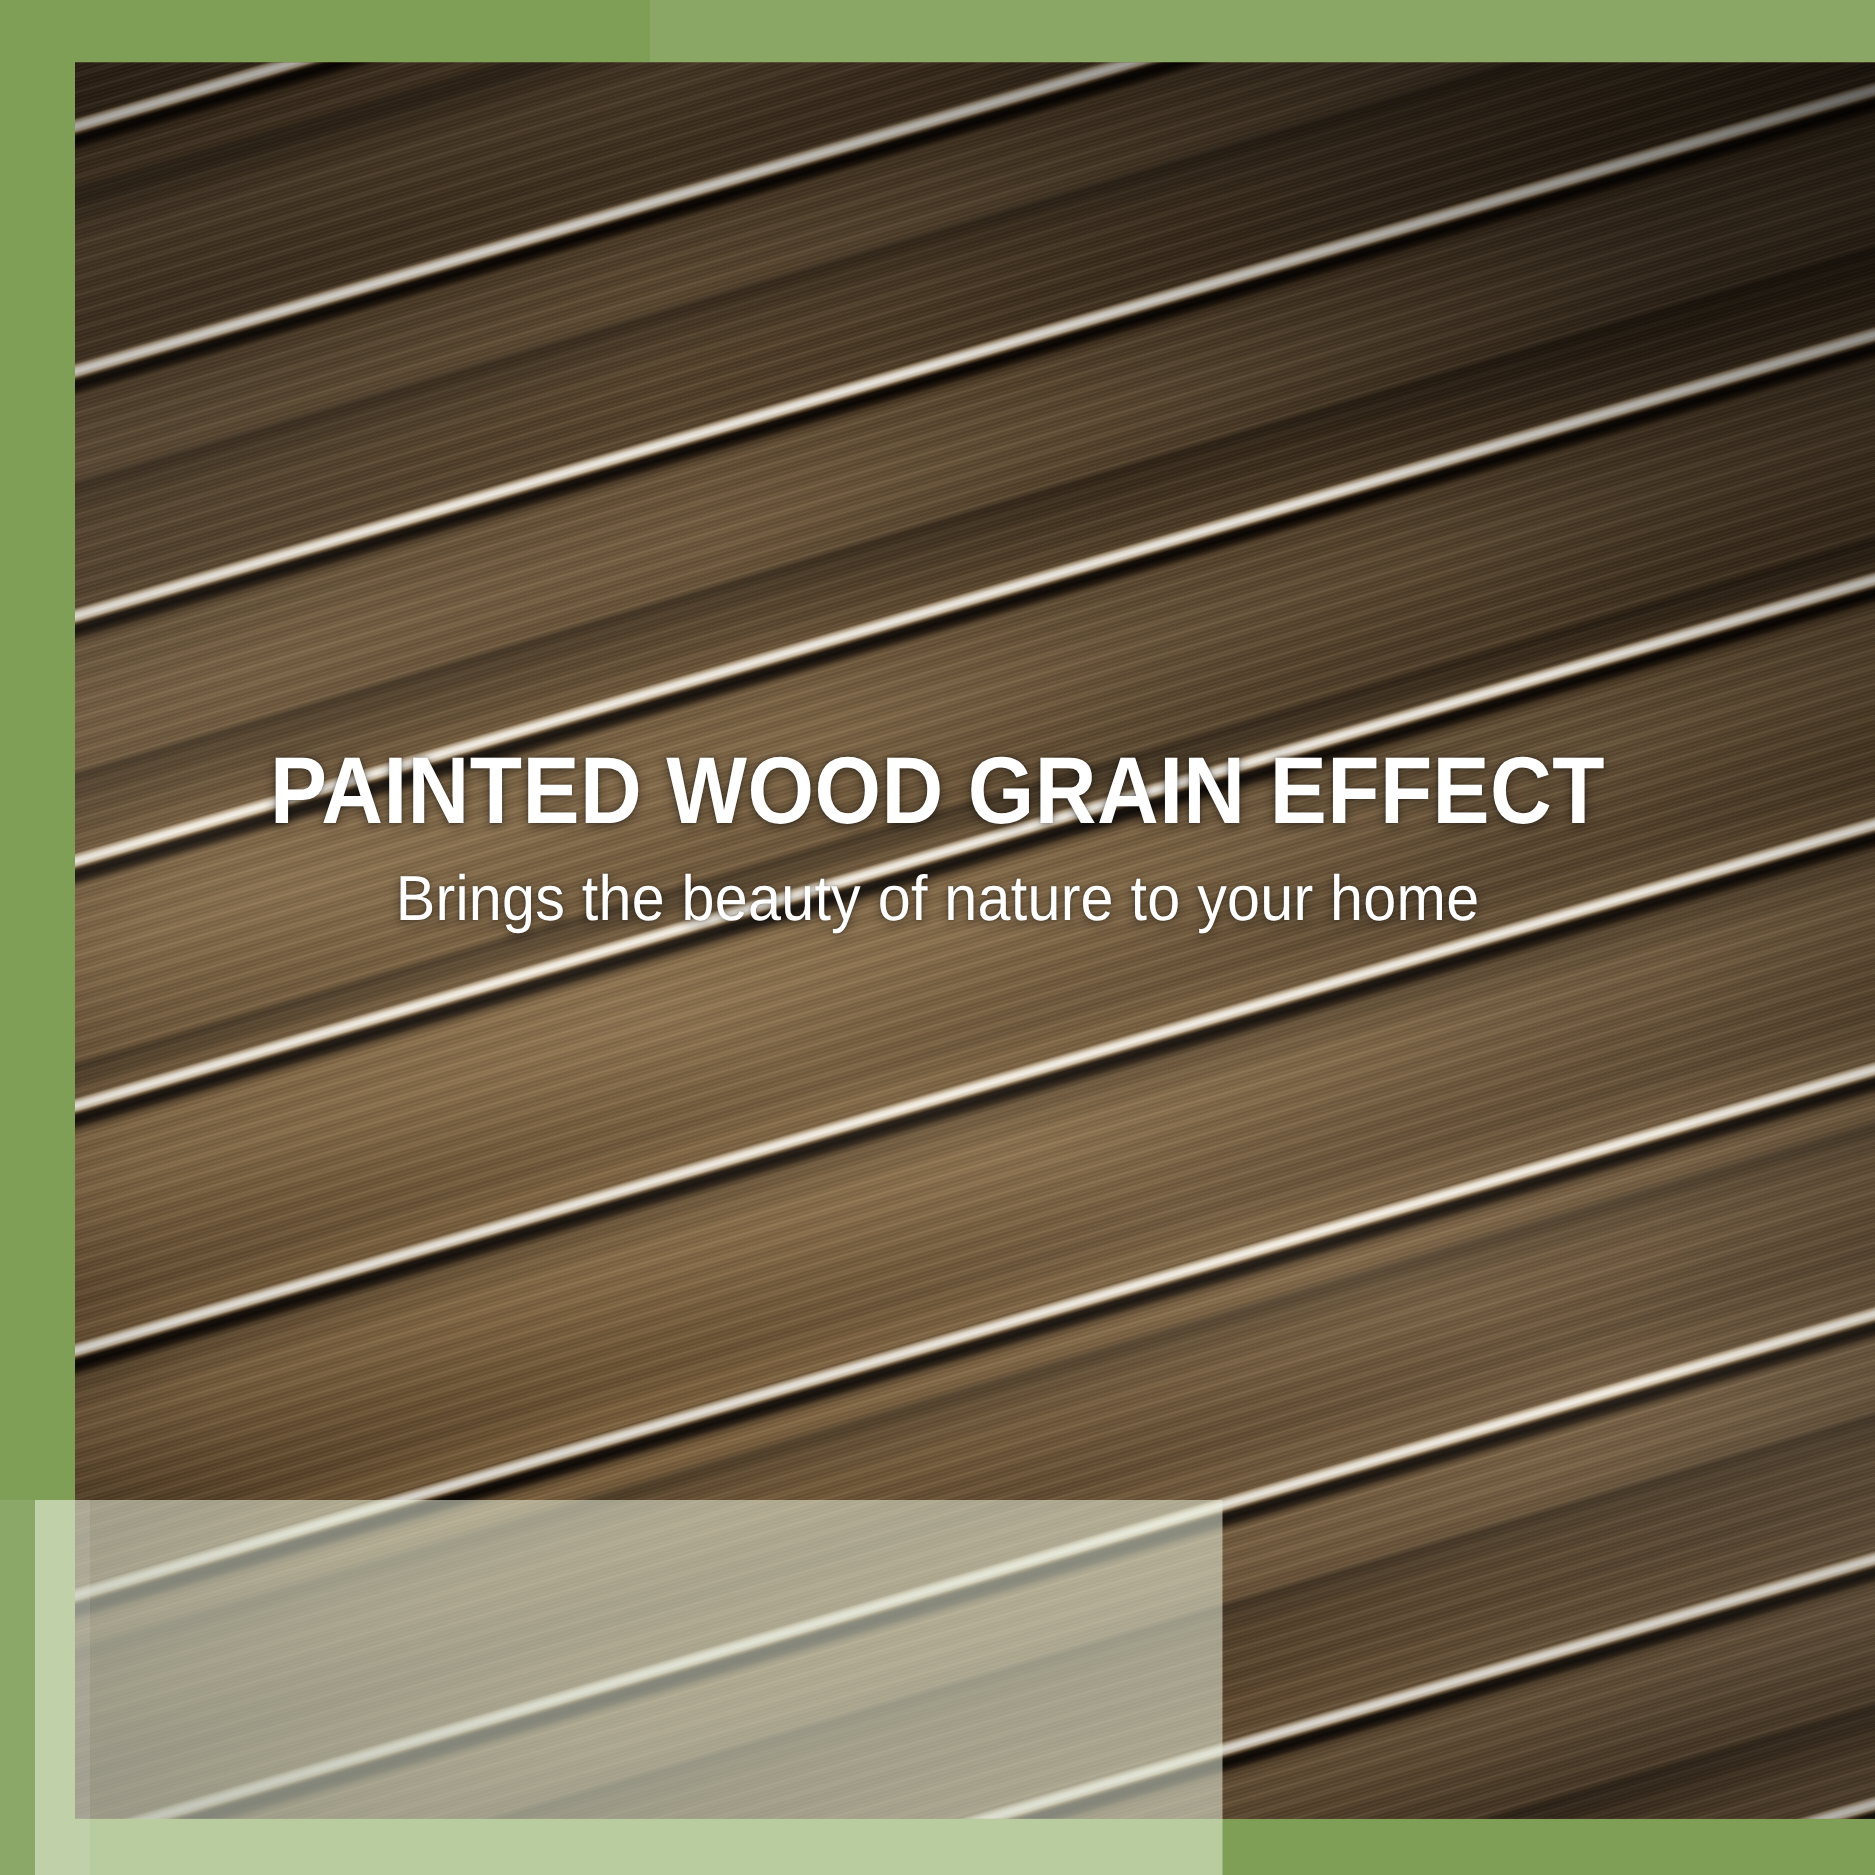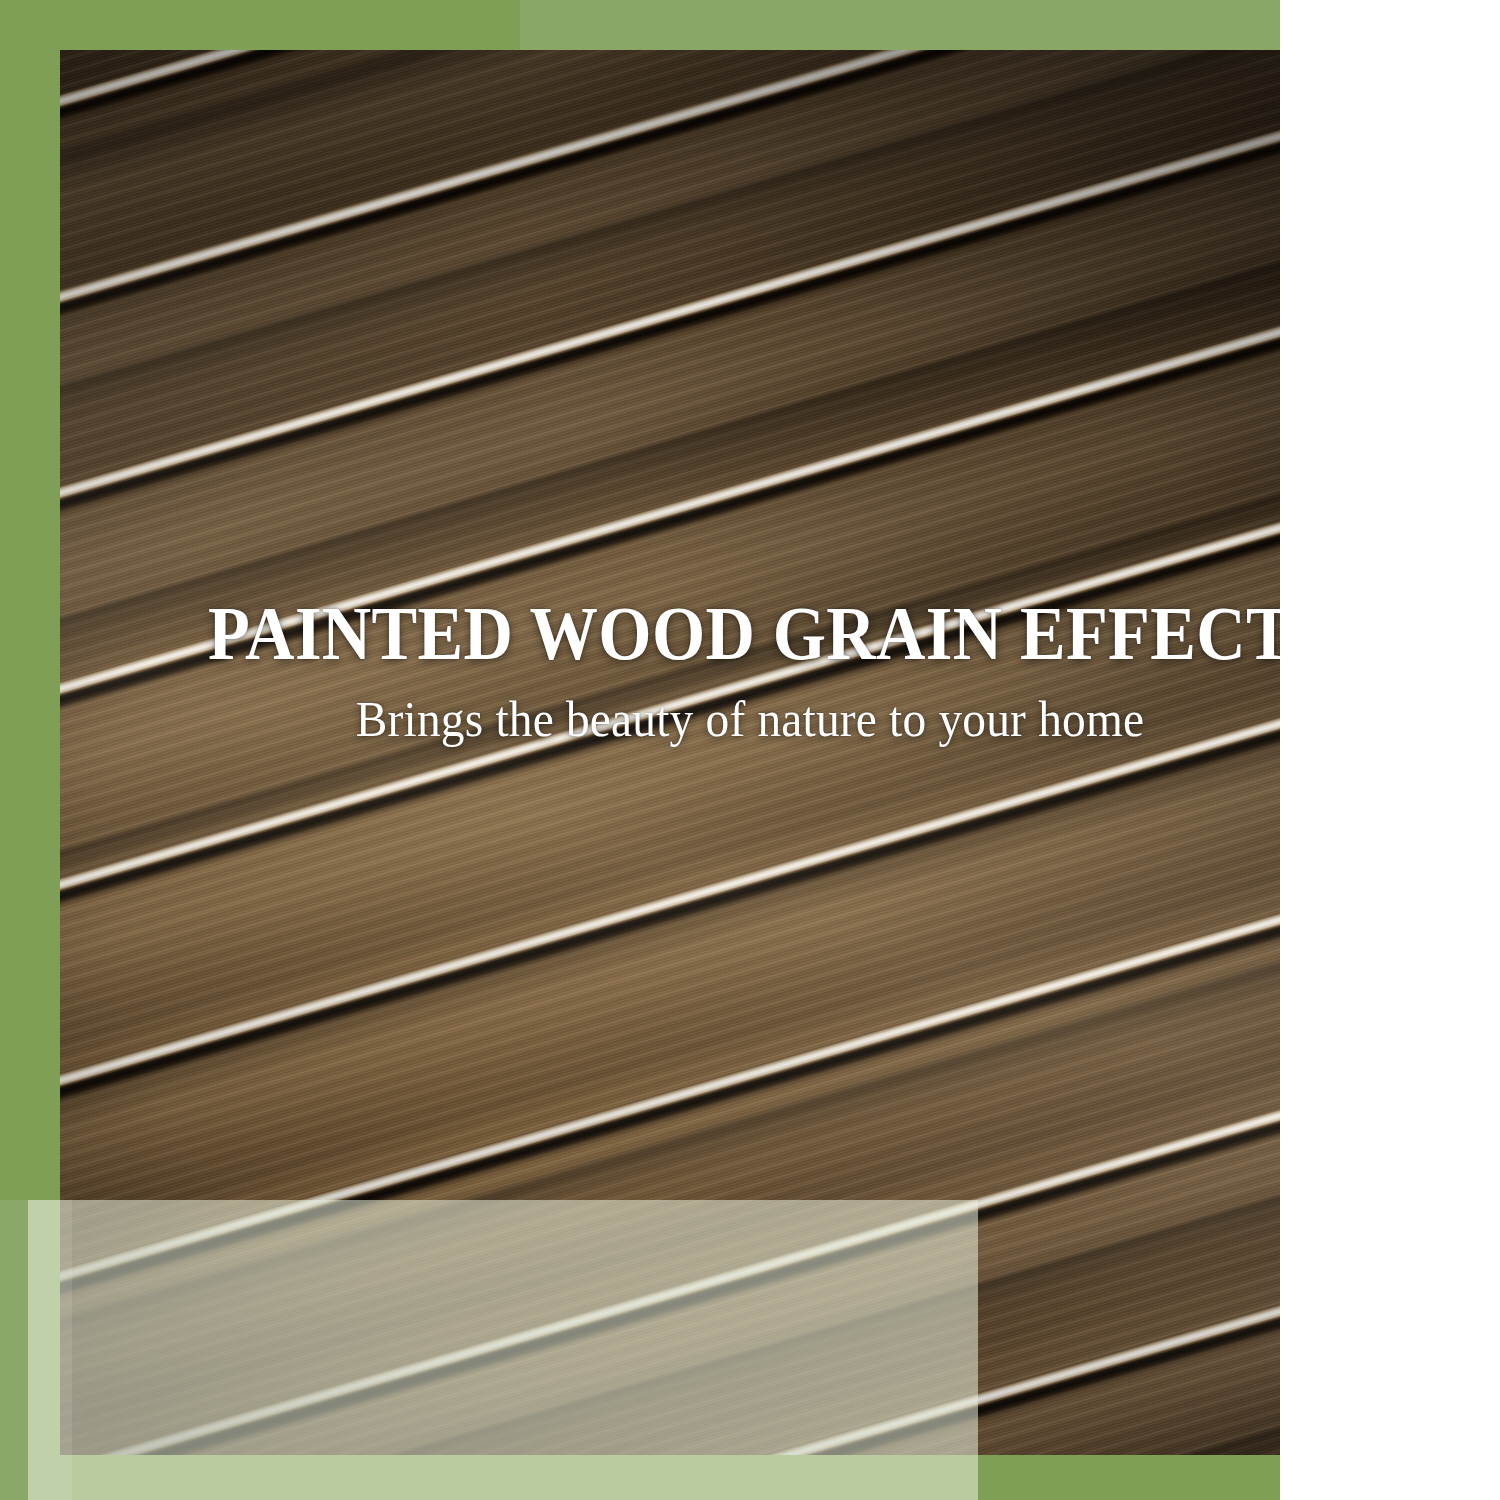--- a/index.html
+++ b/index.html
@@ -3,24 +3,24 @@
 <meta charset="utf-8">
 <title>Painted Wood Grain Effect</title>
 <style>
   html, body {
     margin: 0;
     padding: 0;
     background: #ffffff;
   }
   #stage {
     position: relative;
-    width: 1280px;
+    width: 1500px;
     height: 1500px;
     overflow: hidden;
-    font-family: Liberation Serif, serif;
+    font-family: Liberation Sans, sans-serif;
     background: #4d7c0f;
   }
 
   
   .frame-base {
     position: absolute;
     inset: 0;
     background: #7f9f57;
   }
   

